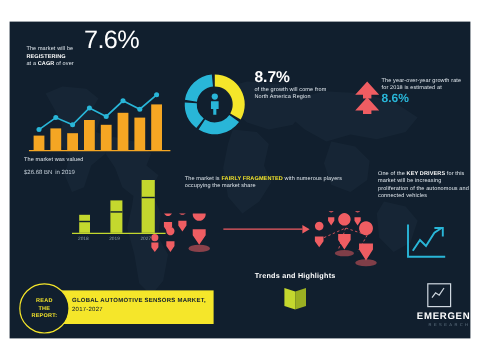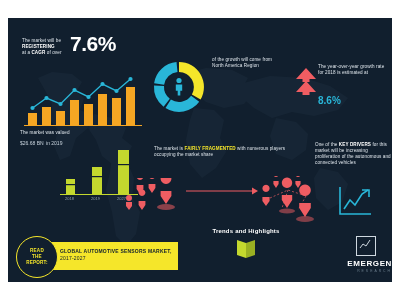--- a/index.html
+++ b/index.html
@@ -14,40 +14,40 @@
   
   .worldmap{position:absolute;left:0;top:0;width:384px;height:264px;opacity:.5;}
   .worldmap path{fill:#1c2c3c;}
 
   .blk{position:absolute;}
   .txt{color:#dfe6ec;font-size:4.6px;line-height:6px;letter-spacing:.1px;}
   .txt b{color:#ffffff;font-weight:bold;}
 
   
   #cagr-block{left:14px;top:20px;width:75px;}
-  #cagr-value{position:absolute;left:62px;top:14px;font-size:21px;color:#fff;font-weight:bold;letter-spacing:-.5px;}
+  #cagr-value{position:absolute;left:62px;top:4px;font-size:21px;color:#fff;font-weight:normal;letter-spacing:-.5px;}
 
   
   #barline{position:absolute;left:16px;top:58px;width:120px;height:52px;}
 
   
   #valued-block{left:12px;top:112px;width:90px;}
   #valued-value{font-size:8.5px;color:#ffffff;font-weight:bold;margin-top:1px;}
   #valued-value span{font-size:5px;font-weight:normal;color:#c7d2dc;}
   #greenbars{position:absolute;left:52px;top:130px;width:80px;height:54px;}
 
   
   #donut{position:absolute;left:142px;top:40px;width:58px;height:58px;}
   #na-block{left:204px;top:38px;width:70px;}
   #na-value{font-size:13px;color:#ffffff;font-weight:bold;}
   #na-desc{margin-top:1px;}
 
   
   #yoy-block{left:310px;top:46px;width:72px;}
-  #yoy-value{font-size:10px;color:#29b6d8;font-weight:bold;margin-top:19px;}
+  #yoy-value{font-size:10px;color:#29b6d8;font-weight:bold;margin-top:1px;}
   #arrow-up{position:absolute;left:287px;top:48px;width:22px;height:30px;}
 
   
   #frag-block{left:146px;top:128px;width:135px;}
   #frag-block .hl{color:#f5e62a;font-weight:bold;}
 
   
   #kd-block{left:307px;top:124px;width:78px;}
   #kd-chart{position:absolute;left:330px;top:168px;width:34px;height:30px;}
 
@@ -159,20 +159,21 @@
       <path d="M-24.9,-3.8 A25,25 0 0,1 -2.5,-24.9 L-1.5,-14.9 A15,15 0 0,0 -14.9,-2.3 Z" fill="#29b6d8"></path>
     </g>
     <g transform="translate(29,29)">
       <circle cx="0" cy="0" r="14" fill="#111f2e"></circle>
       <circle cx="0" cy="-6.5" r="2.6" fill="#29b6d8"></circle>
       <path d="M-3.2,-2.6 h6.4 v6.4 l-1.9,0 v4.8 h-2.6 v-4.8 l-1.9,0 Z" fill="#29b6d8"></path>
     </g>
   </svg>
 
   <div class="blk" id="na-block">
+    <div id="na-value">8.7%</div>
     <div class="txt" id="na-desc">of the growth will come from North America Region</div>
   </div>
 
   <svg id="arrow-up" viewBox="0 0 22 30">
     <path d="M11,2 L21,13 L14.5,13 L14.5,16 L7.5,16 L7.5,13 L1,13 Z" fill="#ef5d62"></path>
     <path d="M11,15 L21,26 L14.5,26 L14.5,29 L7.5,29 L7.5,26 L1,26 Z" fill="#ef5d62"></path>
   </svg>
   <div class="blk" id="yoy-block">
     <div class="txt">The year-over-year growth rate for 2018 is estimated at</div>
     <div id="yoy-value">8.6%</div>

